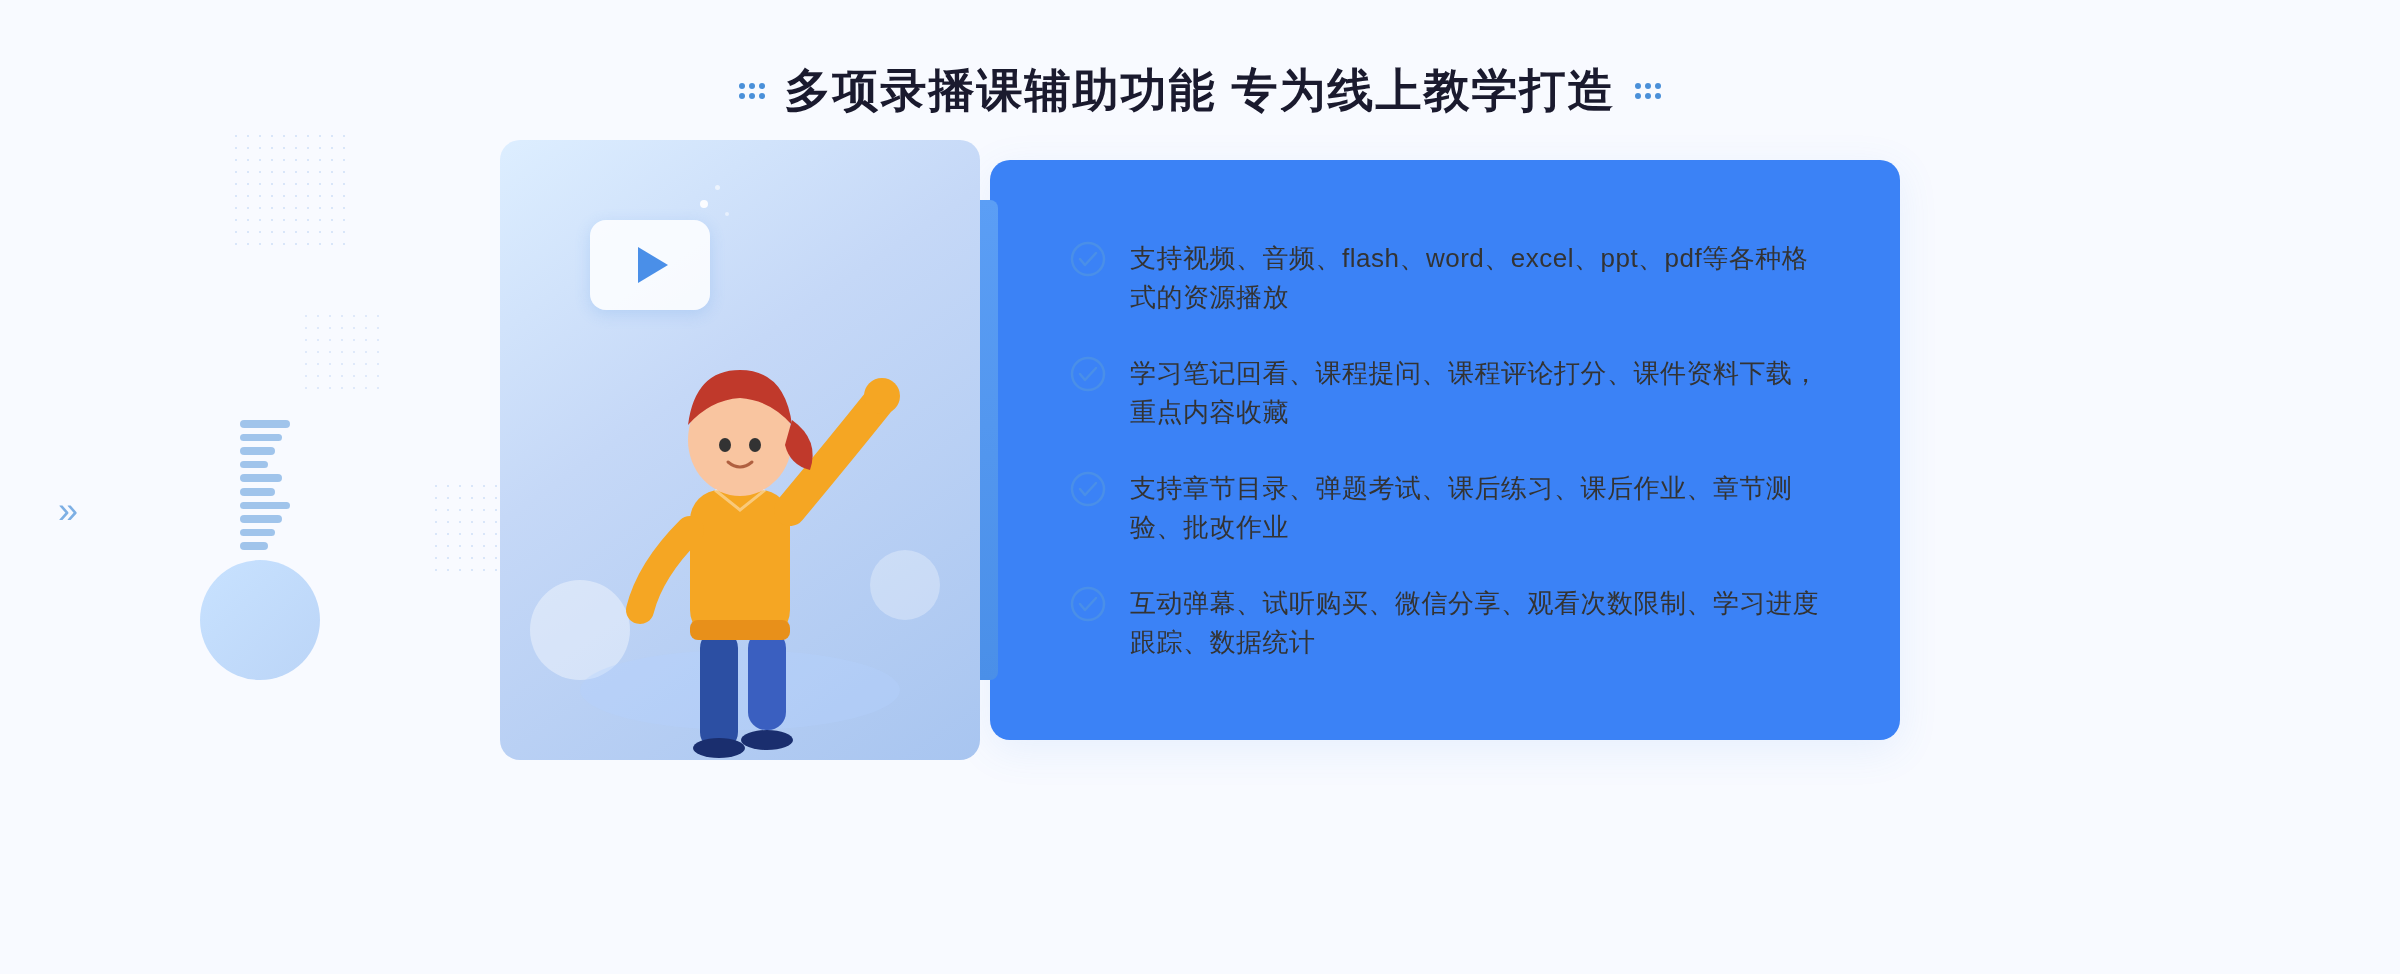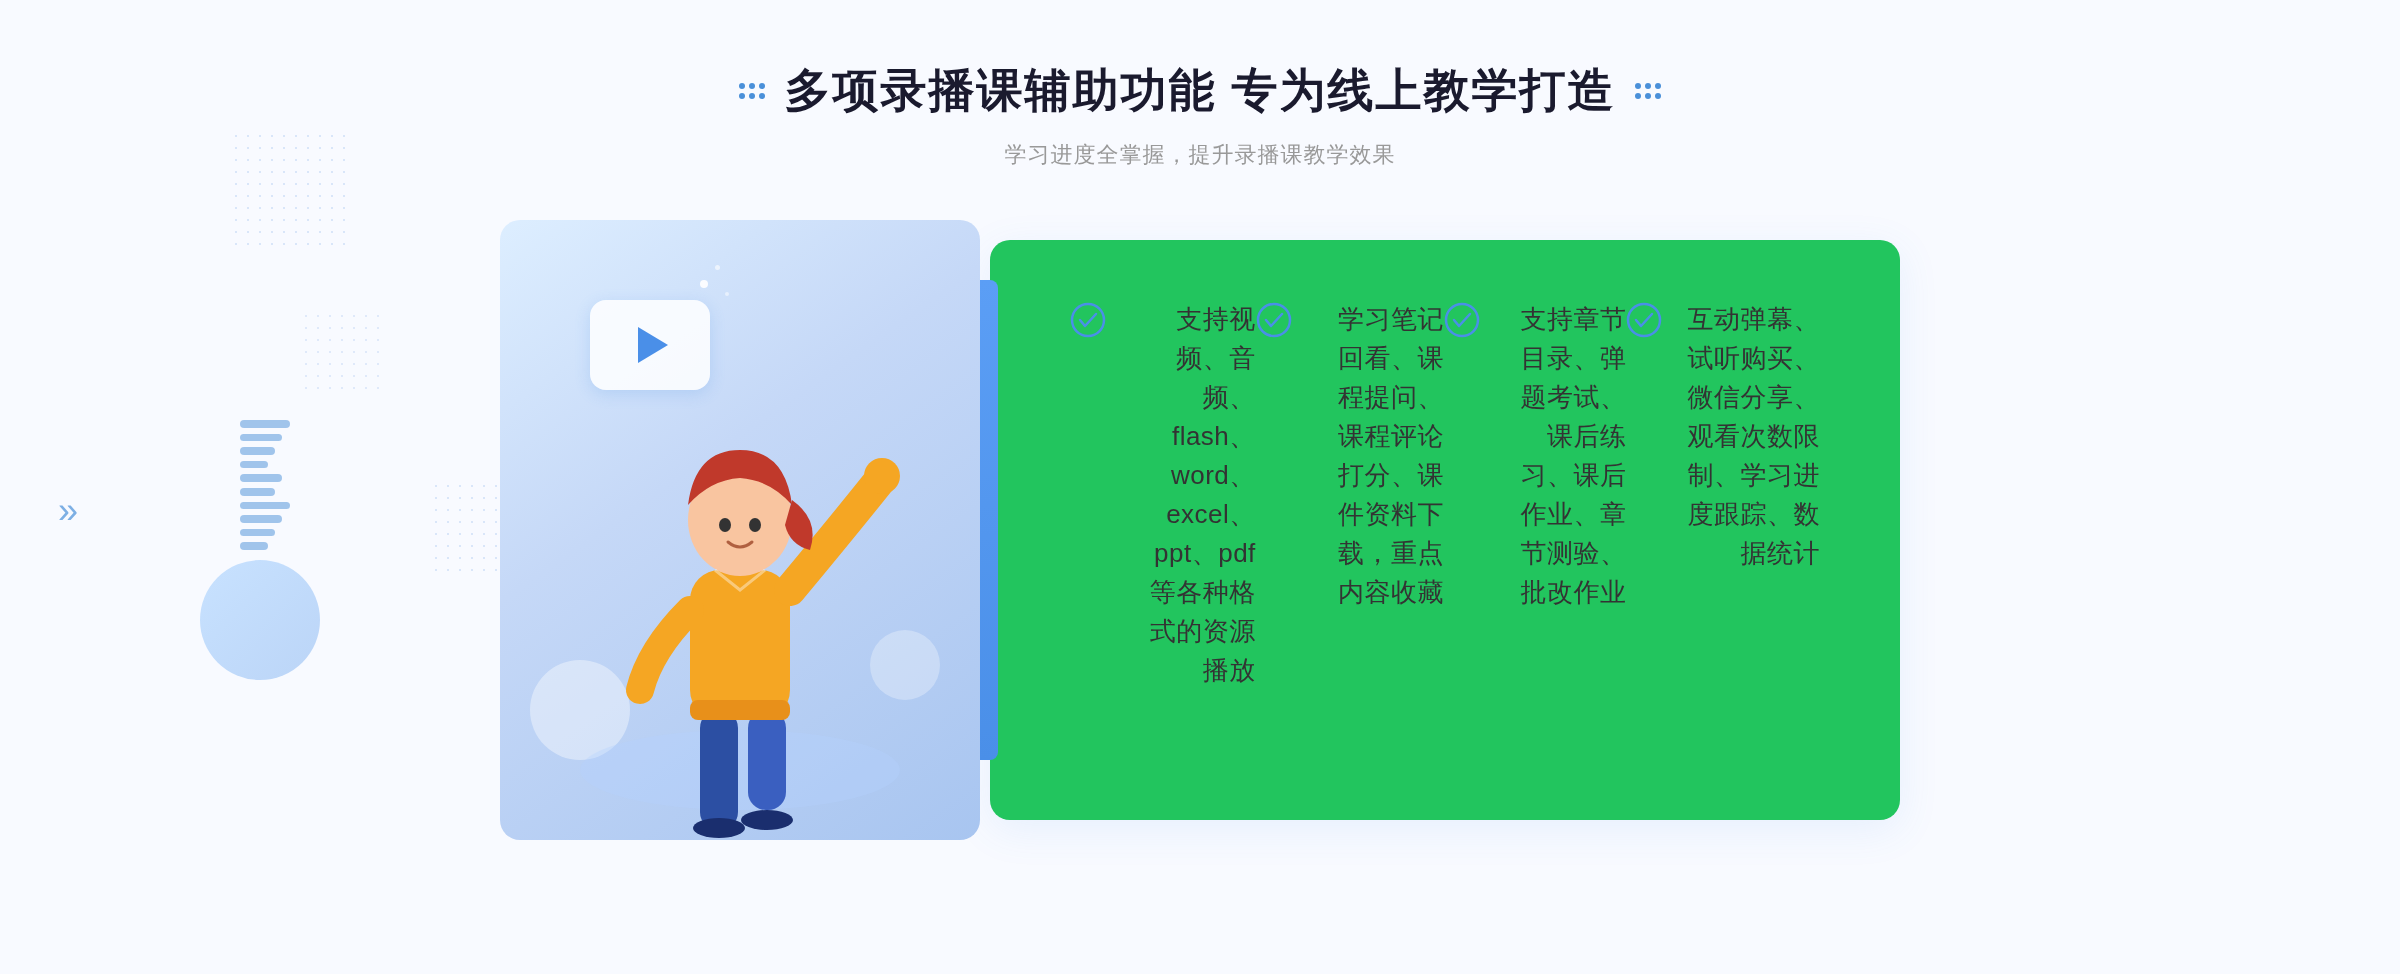--- a/index.html
+++ b/index.html
@@ -108,22 +108,20 @@
     .stripe:nth-child(4) { width: 28px; }
     .stripe:nth-child(5) { width: 42px; }
     .stripe:nth-child(6) { width: 35px; }
     .stripe:nth-child(7) { width: 50px; }
     .stripe:nth-child(8) { width: 42px; }
     .stripe:nth-child(9) { width: 35px; }
     .stripe:nth-child(10) { width: 28px; }
 
     
     .header-section {
-      text-align: center;
-      margin-bottom: 50px;
       position: relative;
     }
 
     .header-title-wrapper {
       display: flex;
       align-items: center;
       justify-content: center;
       gap: 20px;
       margin-bottom: 18px;
     }
@@ -242,30 +240,29 @@
       right: 40px;
       width: 70px;
       height: 70px;
       border-radius: 50%;
       background: rgba(255, 255, 255, 0.3);
     }
 
     
     .content-panel {
       flex: 1;
-      background: #22c55e;
+      background: #3b82f6;
       border-radius: 20px;
       padding: 60px 80px;
       margin-left: 10px;
       box-shadow: 0 10px 40px rgba(74, 143, 232, 0.1);
       height: 580px;
       display: flex;
-      flex-direction: row;
+      flex-direction: column;
       justify-content: space-around;
-      text-align: right;
     }
 
     
     .feature-item {
       display: flex;
       align-items: flex-start;
       gap: 24px;
     }
 
     .check-icon {
@@ -334,21 +331,20 @@
       <h1 class="page-title">多项录播课辅助功能 专为线上教学打造</h1>
       <div class="title-dots-group">
         <div class="title-dot"></div>
           <div class="title-dot"></div>
           <div class="title-dot"></div>
         <div class="title-dot"></div>
           <div class="title-dot"></div>
           <div class="title-dot"></div>
       </div>
     </div>
-    <p class="page-subtitle">学习进度全掌握，提升录播课教学效果</p>
   </div>
 
   <div class="main-content">
 
     <div class="image-card">
 
       <div class="play-bubble">
         <div class="play-icon-triangle"></div>
       </div>
 

